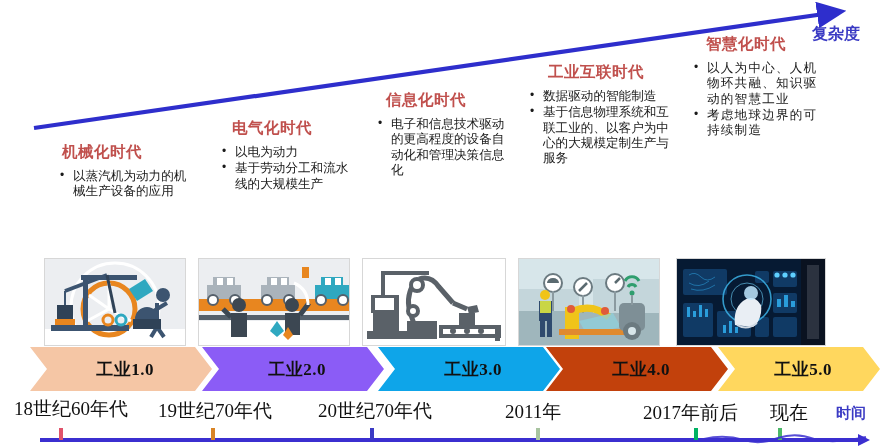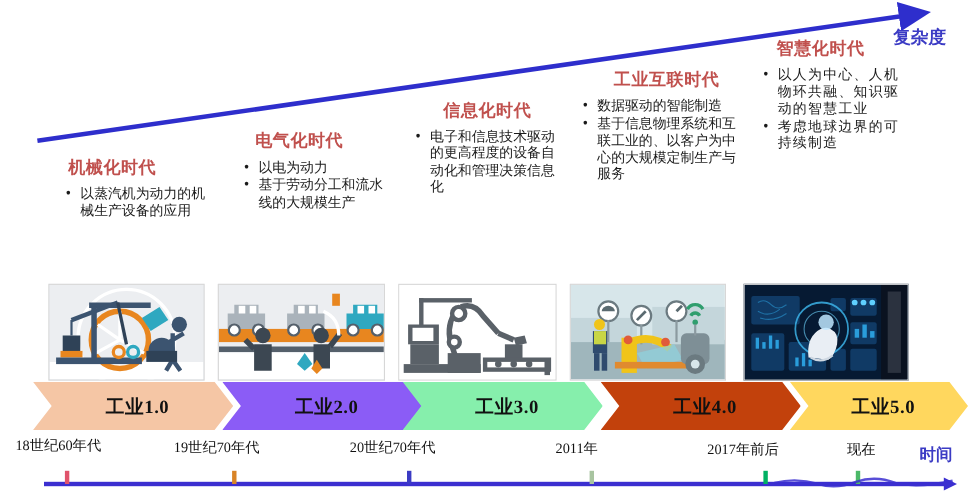--- a/index.html
+++ b/index.html
@@ -50,23 +50,23 @@
     content:"\2022";
     position:absolute;left:0;top:-1px;
     font-size:12px;color:#1a1a1a;
   }
 
   #era-0{left:60px;top:142px;width:130px;}
   #era-0 .era-title{margin-left:2px;}
   #era-1{left:222px;top:118px;width:128px;}
   #era-1 .era-title{margin-left:10px;}
   #era-2{left:378px;top:90px;width:132px;}
-  #era-2 .era-title{margin-left:25px;}
+  #era-2 .era-title{margin-left:8px;}
   #era-3{left:530px;top:62px;width:140px;}
-  #era-3 .era-title{margin-left:28px;}
+  #era-3 .era-title{margin-left:18px;}
   #era-4{left:694px;top:34px;width:128px;}
   #era-4 .era-title{margin-left:12px;}
   #era-4 .era-bullets li{letter-spacing:1.2px;}
 
   
   .thumbs{position:absolute;left:0;top:258px;width:888px;height:88px;}
   .thumb{
     position:absolute;top:0;height:86px;
     border:1px solid #d7d7d7;
     overflow:hidden;
@@ -84,21 +84,21 @@
   .chev span{
     font-size:17px;font-weight:bold;color:#111;
     font-family:"Liberation Serif","DejaVu Serif",serif;
     letter-spacing:.5px;
     transform:translateX(4px);
   }
 
   
   .date-lbl{
     position:absolute;
-    font-size:13px;color:#111;
+    font-size:19px;color:#111;
     white-space:nowrap;
     font-family:"Liberation Serif","DejaVu Serif",serif;
   }
 
   
   .timeline{position:absolute;left:0;top:424px;width:888px;height:24px;}
   .tl-line{
     position:absolute;left:40px;top:14px;width:824px;height:4px;
     background:#3B2FD0;
   }
@@ -342,21 +342,21 @@
     </div>
   </div>
 
   <div class="chevrons">
     <div class="chev" style="left:0px;width:182px;background:#F5C6A5;">
       <span>工业1.0</span>
     </div>
     <div class="chev" style="left:172px;width:182px;background:#8b5cf6;">
       <span>工业2.0</span>
     </div>
-    <div class="chev" style="left:336px;width:182px;background:#86efac;">
+    <div class="chev" style="left:348px;width:182px;background:#0ea5e9;">
       <span>工业3.0</span>
     </div>
     <div class="chev" style="left:516px;width:182px;background:#c2410c;">
       <span>工业4.0</span>
     </div>
     <div class="chev" style="left:688px;width:162px;background:#FFD75E;">
       <span>工业5.0</span>
     </div>
   </div>
 

